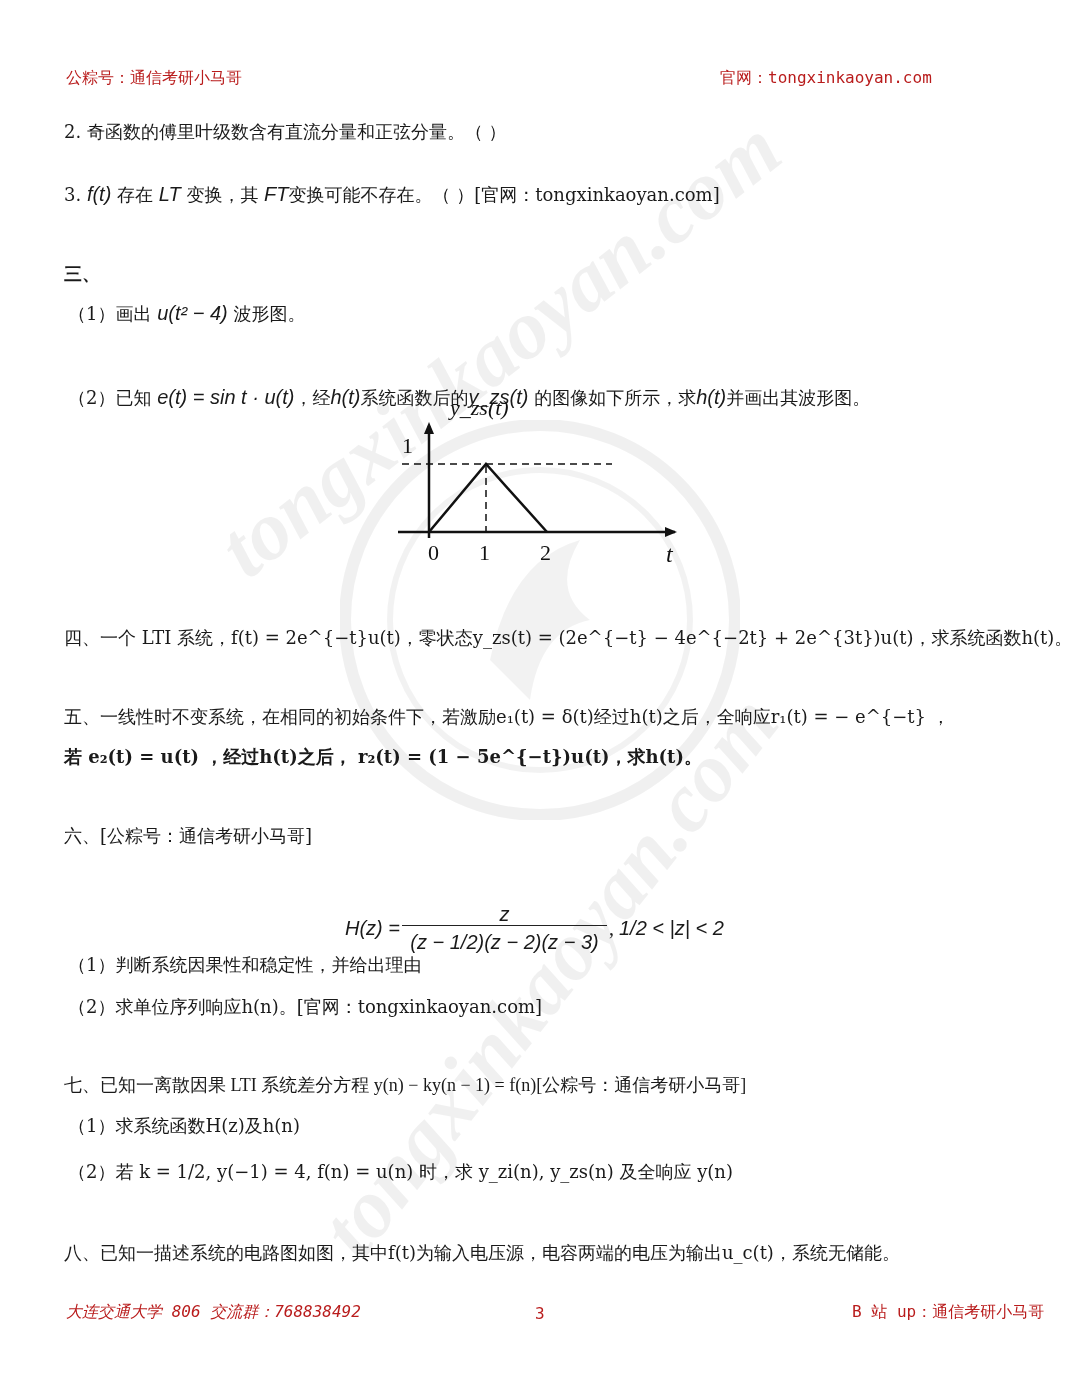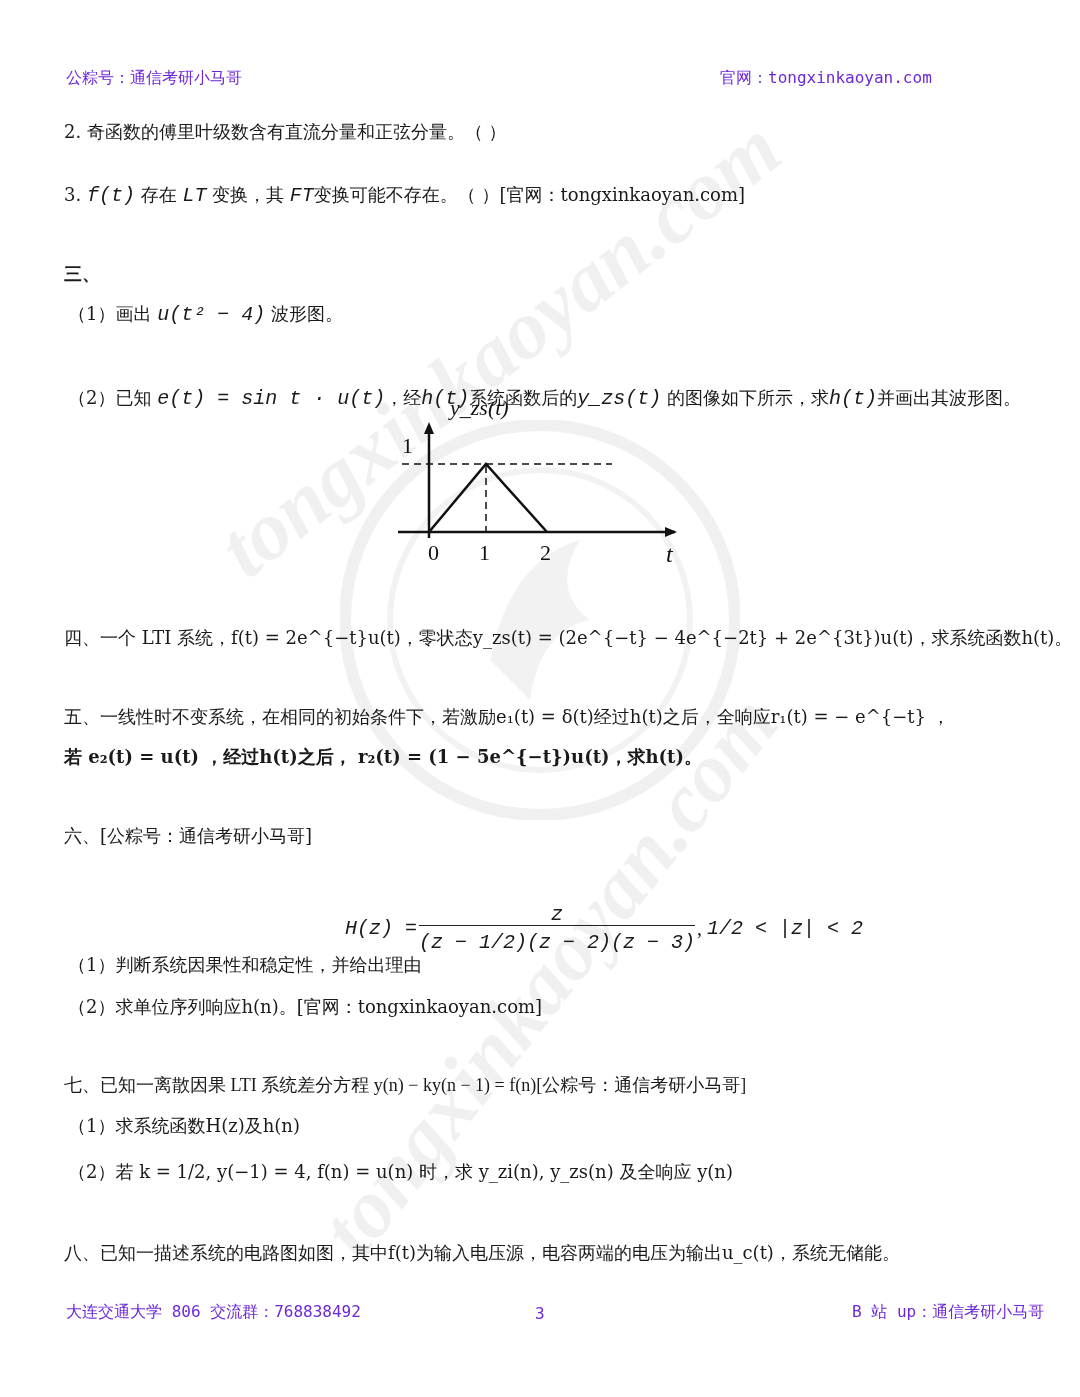--- a/index.html
+++ b/index.html
@@ -1,21 +1,21 @@
 <!DOCTYPE html>
 <html><head>
 <meta charset="utf-8">
 <style>
   html, body { margin:0; padding:0; background:#ffffff; }
   body { width:1080px; height:1397px; position:relative; overflow:hidden;
          font-family:"DejaVu Serif", serif; color:#1a1a1a; }
   .abs { position:absolute; white-space:nowrap; }
-  .hdr { font-size:16px; font-family:"DejaVu Sans Mono", monospace; color:#6d28d9; }
+  .hdr { font-size:16px; font-family:"DejaVu Sans Mono", monospace; color:#b91c1c; }
   .line { font-size:18px; }
-  .math { font-family:Liberation Mono, monospace; font-style:italic; font-size:20px; }
+  .math { font-family:Liberation Sans, sans-serif; font-style:italic; font-size:20px; }
   .bold { font-weight:bold; }
   .watermark { position:absolute; color:rgba(0,0,0,0.06); font-family:"Liberation Serif", serif;
                font-style:italic; font-weight:bold; font-size:84px; transform-origin:left top; white-space:nowrap; }
   .frac { display:inline-block; vertical-align:middle; text-align:center; margin:0 2px; }
   .frac > span { display:block; line-height:1.05; }
   .frac .num { border-bottom:1.5px solid #222; padding:0 2px; }
 </style>
 </head>
 <body>
 
@@ -80,15 +80,15 @@
 </div>
 <div class="abs line" style="left:68px; top:953px;">（1）判断系统因果性和稳定性，并给出理由</div>
 <div class="abs line" style="left:68px; top:995px;">（2）求单位序列响应h(n)。[官网：tongxinkaoyan.com]</div>
 
 <div class="abs line" style="left:64px; top:1073px;font-family:Liberation Serif, serif;">七、已知一离散因果 LTI 系统差分方程 y(n) − ky(n − 1) = f(n)[公粽号：通信考研小马哥]</div>
 <div class="abs line" style="left:68px; top:1114px;">（1）求系统函数H(z)及h(n)</div>
 <div class="abs line" style="left:68px; top:1160px;">（2）若 k = 1/2, y(−1) = 4, f(n) = u(n) 时，求 y_zi(n), y_zs(n) 及全响应 y(n)</div>
 
 <div class="abs line" style="left:64px; top:1241px;">八、已知一描述系统的电路图如图，其中f(t)为输入电压源，电容两端的电压为输出u_c(t)，系统无储能。</div>
 
-<div class="abs hdr" style="left:66px; top:1302px;">大连交通大学 806 交流群：768838492</div>
+<div class="abs hdr" style="left:66px; top:1302px;font-style:italic;">大连交通大学 806 交流群：768838492</div>
 <div class="abs hdr" style="left:535px; top:1304px;">3</div>
 <div class="abs hdr" style="left:812px; top:1302px;margin-left:40px;">B 站 up：通信考研小马哥</div>
 
 </body></html>

